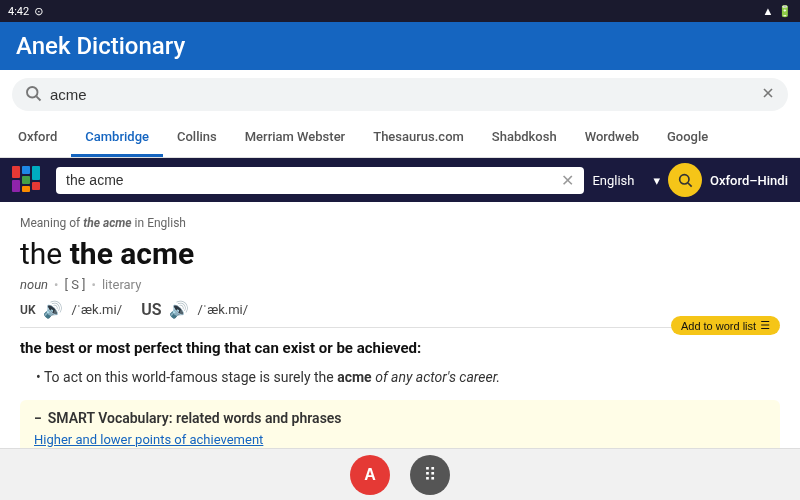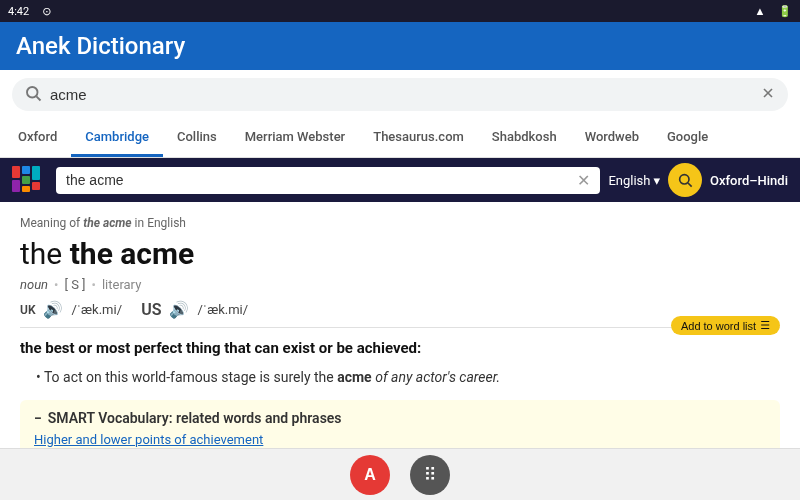--- a/index.html
+++ b/index.html
@@ -9,21 +9,21 @@
     #status-bar {
       background: #1a1a2e;
       height: 22px;
       display: flex;
       align-items: center;
       justify-content: space-between;
       padding: 0 8px;
       font-size: 11px;
       color: #fff;
     }
-    .status-left, .status-right { display: flex; align-items: center; gap: 13px; }
+    .status-left, .status-right { display: flex; align-items: center; gap: 5px; }
 
     
     #app-bar {
       background: #1565C0;
       height: 48px;
       display: flex;
       align-items: center;
       padding: 0 16px;
     }
     #app-bar-title { color: #fff; font-size: 24px; font-weight: 500; }
@@ -106,21 +106,21 @@
     .cam-clear { color: #999; cursor: pointer; font-size: 16px; }
 
     #cambridge-lang {
       background: transparent;
       border: none;
       color: #fff;
       font-size: 13px;
       cursor: pointer;
       display: flex;
       align-items: center;
-      gap: 3px;
+      gap: 19px;
     }
     #cambridge-search-btn {
       background: #f5c518;
       border: none;
       border-radius: 50%;
       width: 34px;
       height: 34px;
       display: flex;
       align-items: center;
       justify-content: center;

